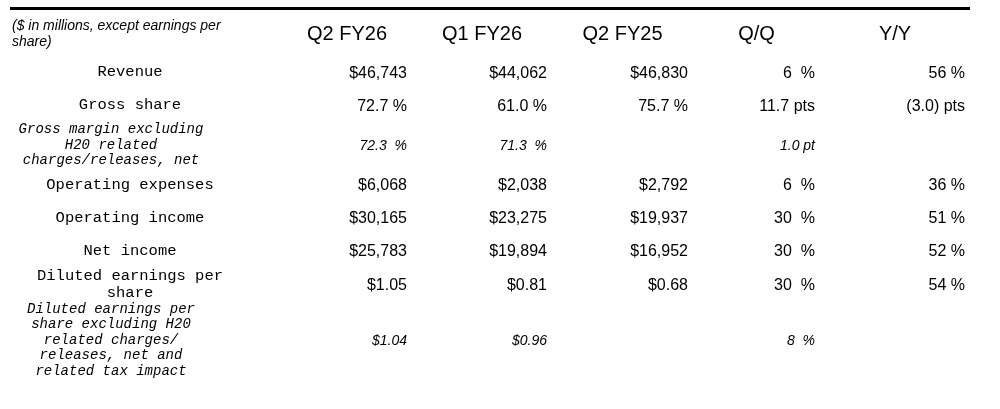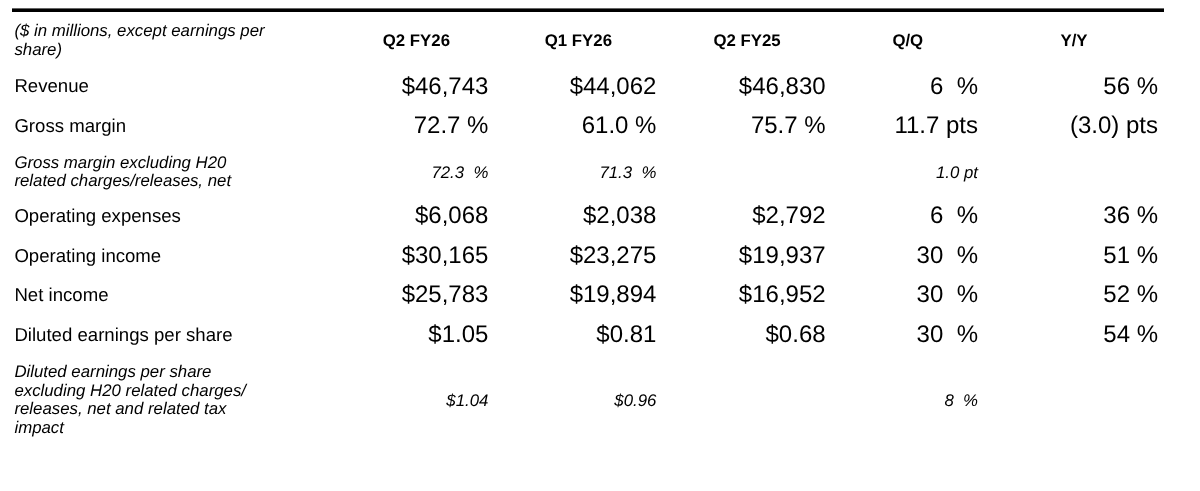--- a/index.html
+++ b/index.html
@@ -47,35 +47,36 @@
     text-align: left;
     font-style: italic;
     font-size: 14px;
     line-height: 16px;
     padding-left: 2px;
     padding-right: 34px;
     height: 46px;
   }
   thead th.col-head {
     text-align: center;
-    font-weight: bold;
-    font-size: 14px;
+    font-weight: normal;
+    font-size: 20px;
     height: 46px;
   }
   
   tbody th.row-label {
-    text-align: left;
+    text-align: center;
     font-size: 15.5px;
     line-height: 17px;
     padding-left: 2px;
     padding-right: 34px;
+    font-family: Liberation Mono, monospace;
   }
   tbody td.cell-val {
     text-align: right;
-    font-size: 20px;
+    font-size: 16px;
     white-space: pre;
     padding-right: 5px;
   }
   tr.row-normal th, tr.row-normal td { height: 33px; }
   tr.row-note th.row-label {
     font-style: italic;
     font-size: 14px;
     line-height: 15.5px;
     padding-right: 72px;
   }
@@ -116,21 +117,21 @@
     <tbody>
       <tr class="row-normal">
         <th class="row-label">Revenue</th>
         <td class="cell-val">$46,743</td>
         <td class="cell-val">$44,062</td>
         <td class="cell-val">$46,830</td>
         <td class="cell-val">6  %</td>
         <td class="cell-val">56 %</td>
       </tr>
       <tr class="row-normal">
-        <th class="row-label">Gross margin</th>
+        <th class="row-label">Gross share</th>
         <td class="cell-val">72.7 %</td>
         <td class="cell-val">61.0 %</td>
         <td class="cell-val">75.7 %</td>
         <td class="cell-val">11.7 pts</td>
         <td class="cell-val">(3.0) pts</td>
       </tr>
       <tr class="row-note row-note-2">
         <th class="row-label">Gross margin excluding H20 related charges/releases, net</th>
         <td class="cell-val">72.3  %</td>
         <td class="cell-val">71.3  %</td>

